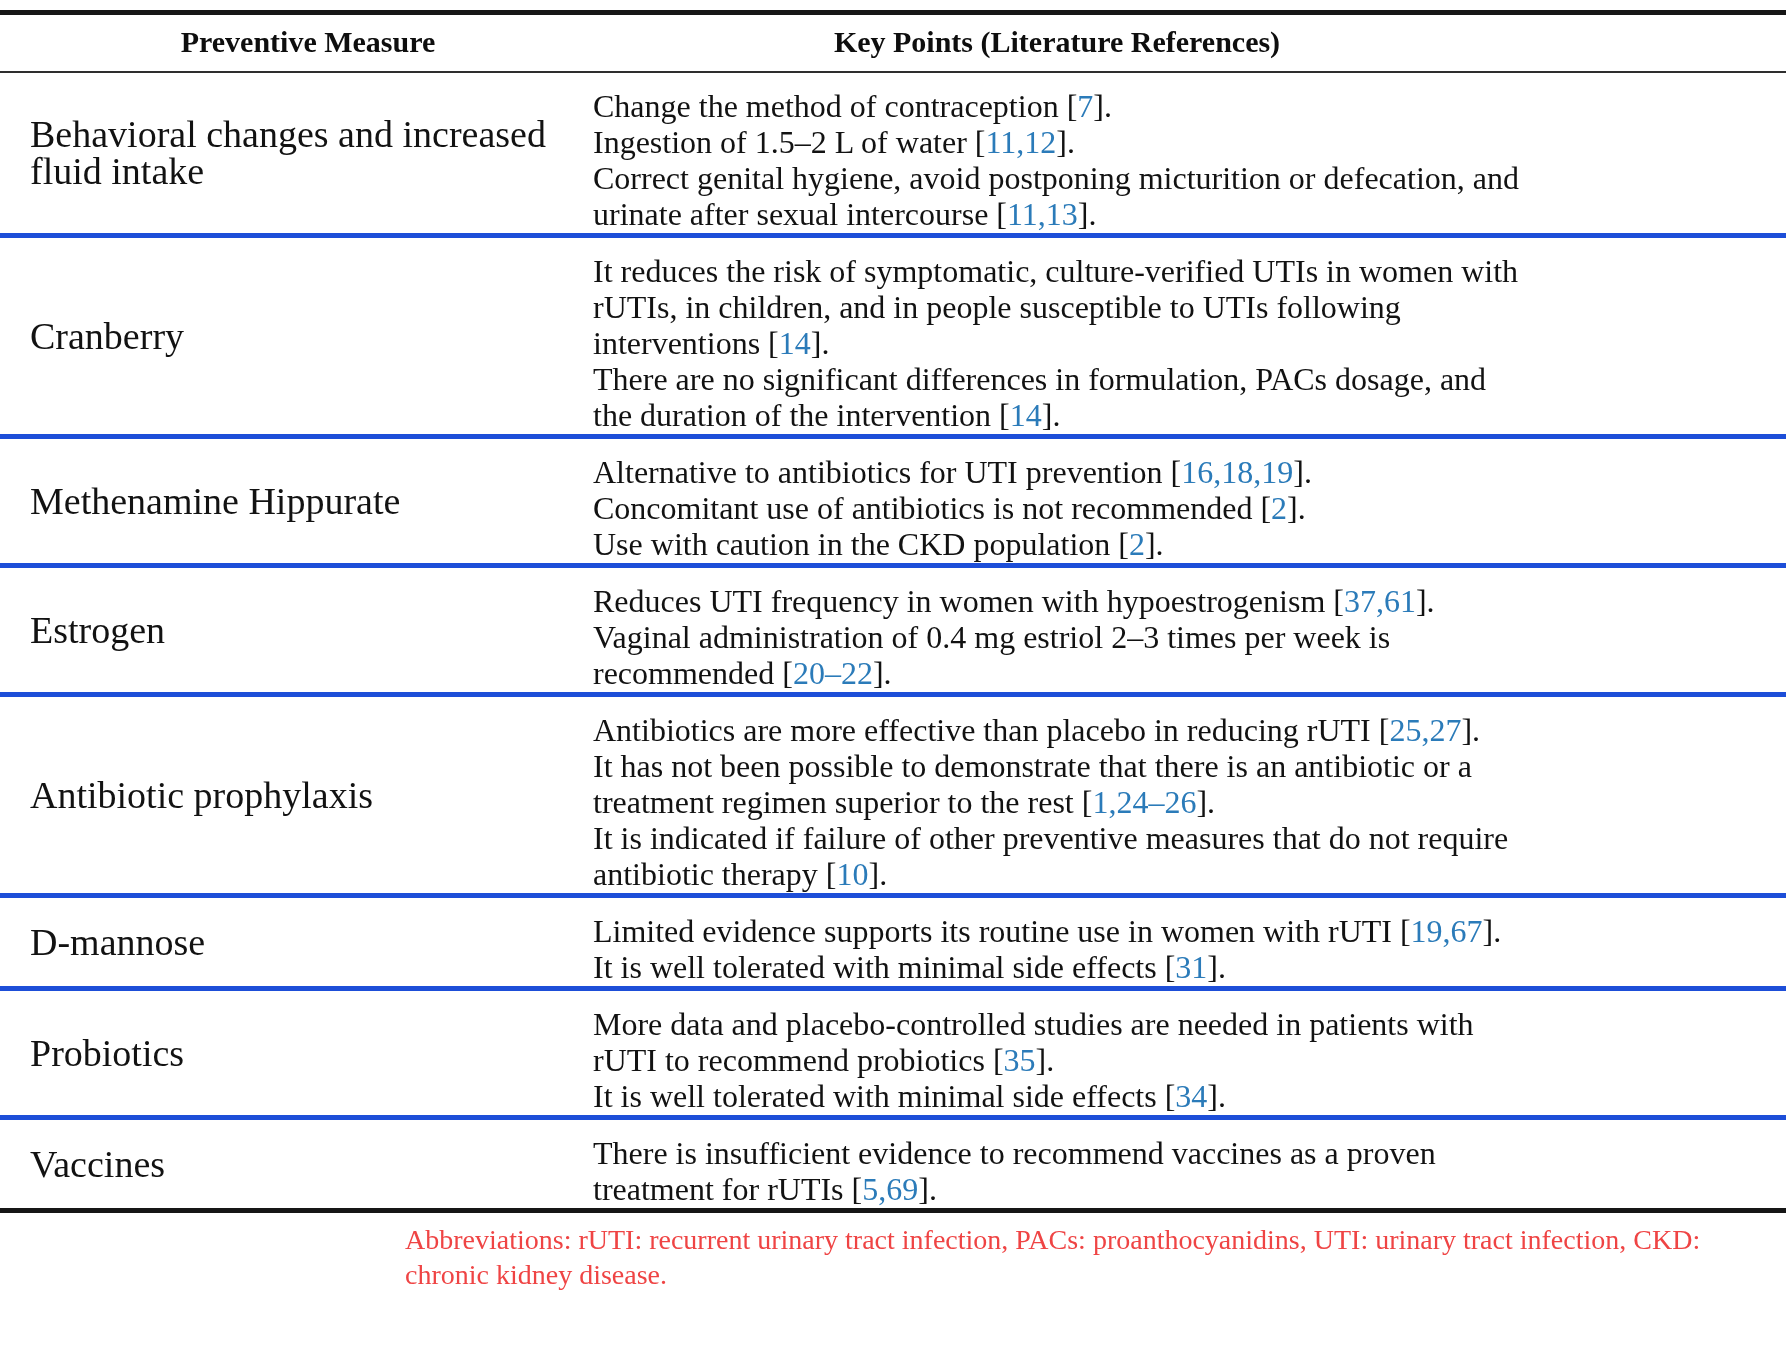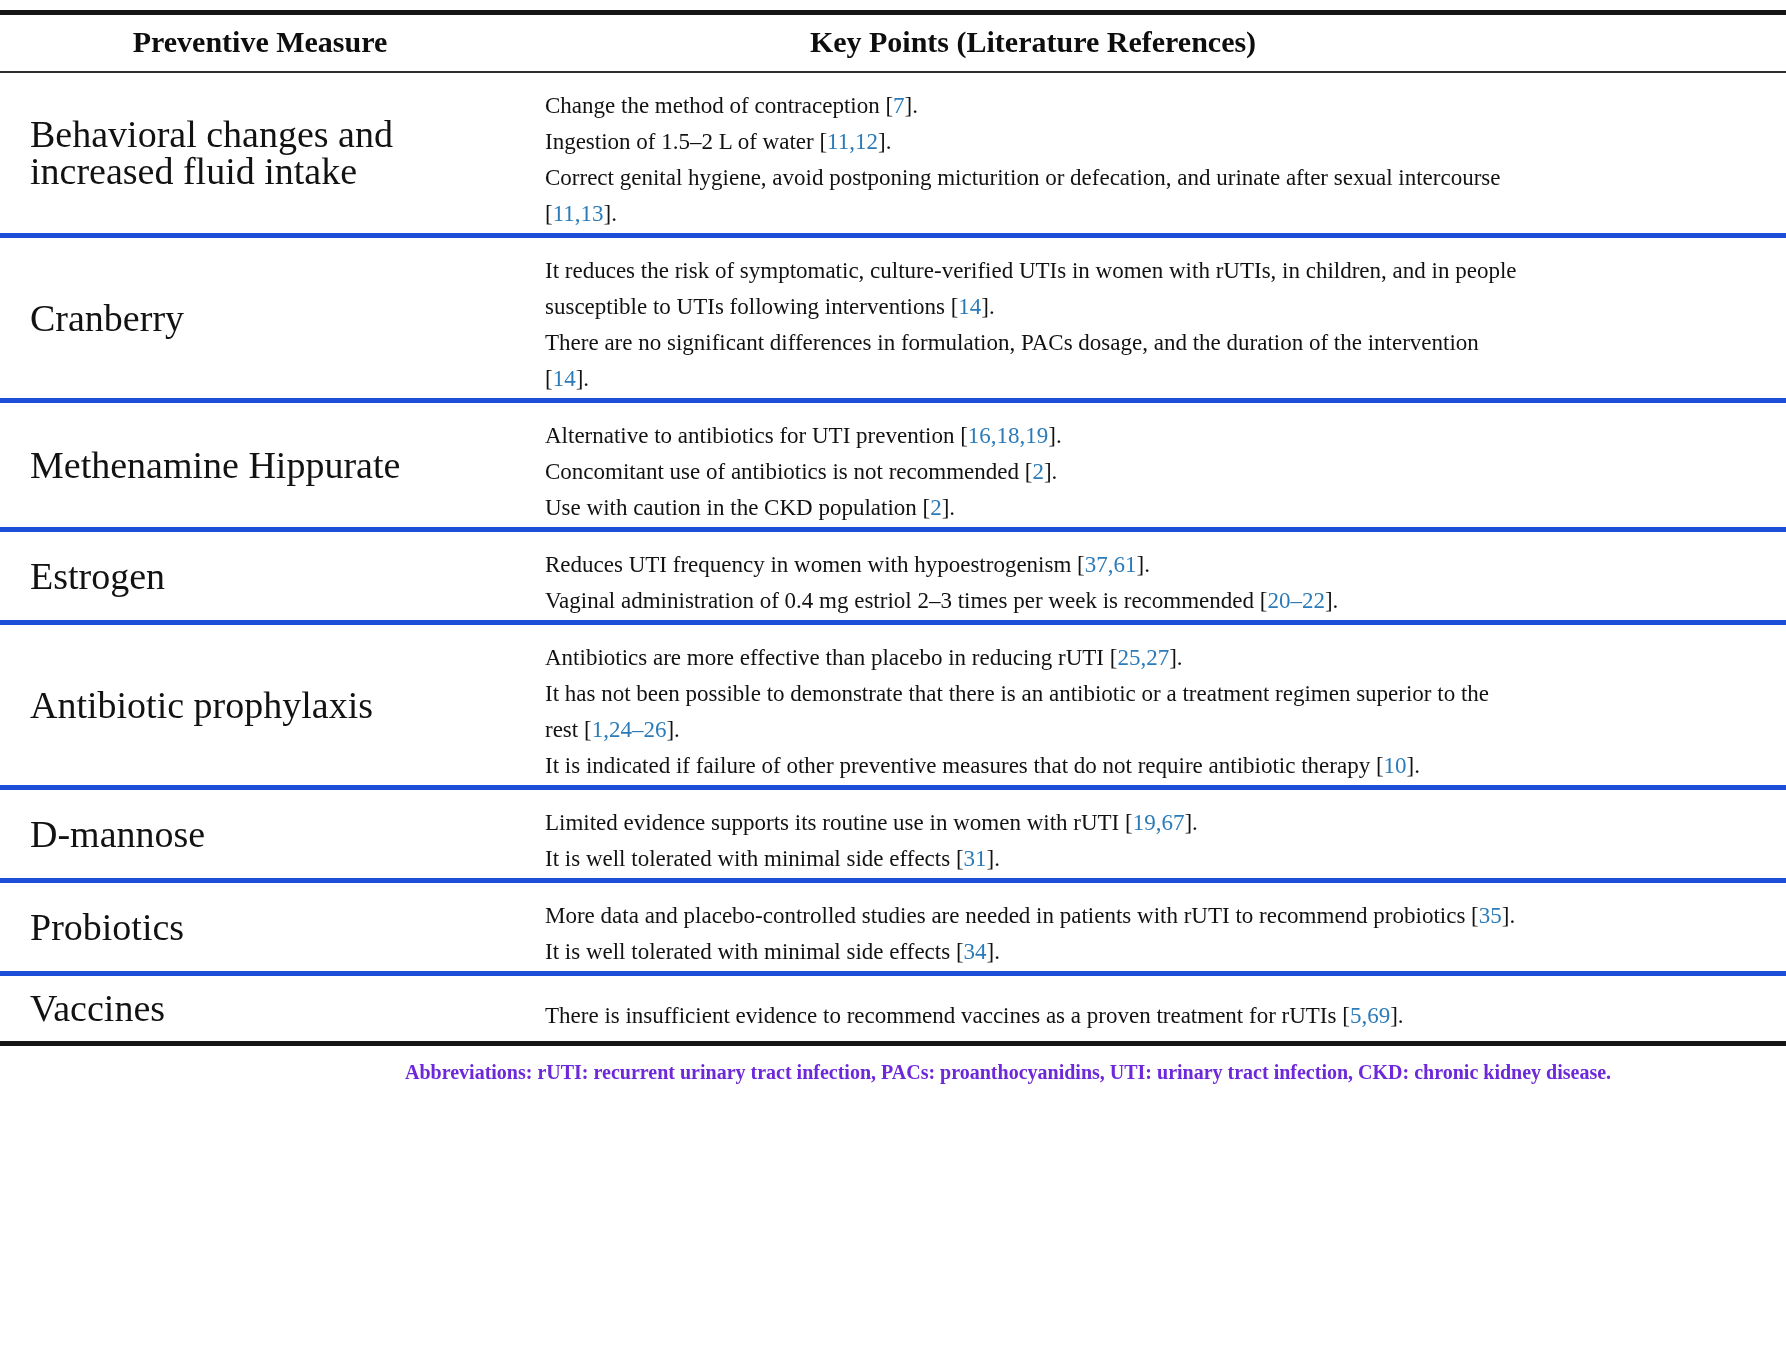--- a/index.html
+++ b/index.html
@@ -26,44 +26,43 @@
   }
   thead th {
     font-weight: bold;
     font-size: 30px;
     line-height: 36px;
     text-align: center;
     padding: 9px 0 11px 0;
     border-bottom: 2px solid #2e2e2e;
     color: #0e0e0e;
   }
-  th.col-measure { width: 520px; }
+  th.col-measure { width: 520px; padding-left: 48px; }
   th.col-points  { padding-left: 25px; padding-right: 265px; font-family: Liberation Serif, serif; }
   tbody tr + tr td { border-top: 5px solid #1d4ed8; }
   td.measure {
     vertical-align: middle;
     font-size: 38px;
     line-height: 37px;
     padding: 14px 20px 14px 30px;
   }
   td.points {
     vertical-align: middle;
-    font-size: 23px;
+    font-size: 32px;
     line-height: 36px;
     padding: 15px 265px 1px 25px;
   }
   .point-line { margin: 0; }
   .cite { color: #2b7bb9; }
   .footnote {
-    font-size: 20px;
+    font-size: 28px;
     line-height: 35px;
     margin: 9px 0 0 405px;
     width: 1375px;
-    color: #6d28d9;
-    font-weight: bold;
+    color: #ef4444;
   }
 </style>
 </head>
 <body>
 
 <div class="page">
   <table class="pm-table">
     <thead>
       <tr>
         <th class="col-measure">Preventive Measure</th>

